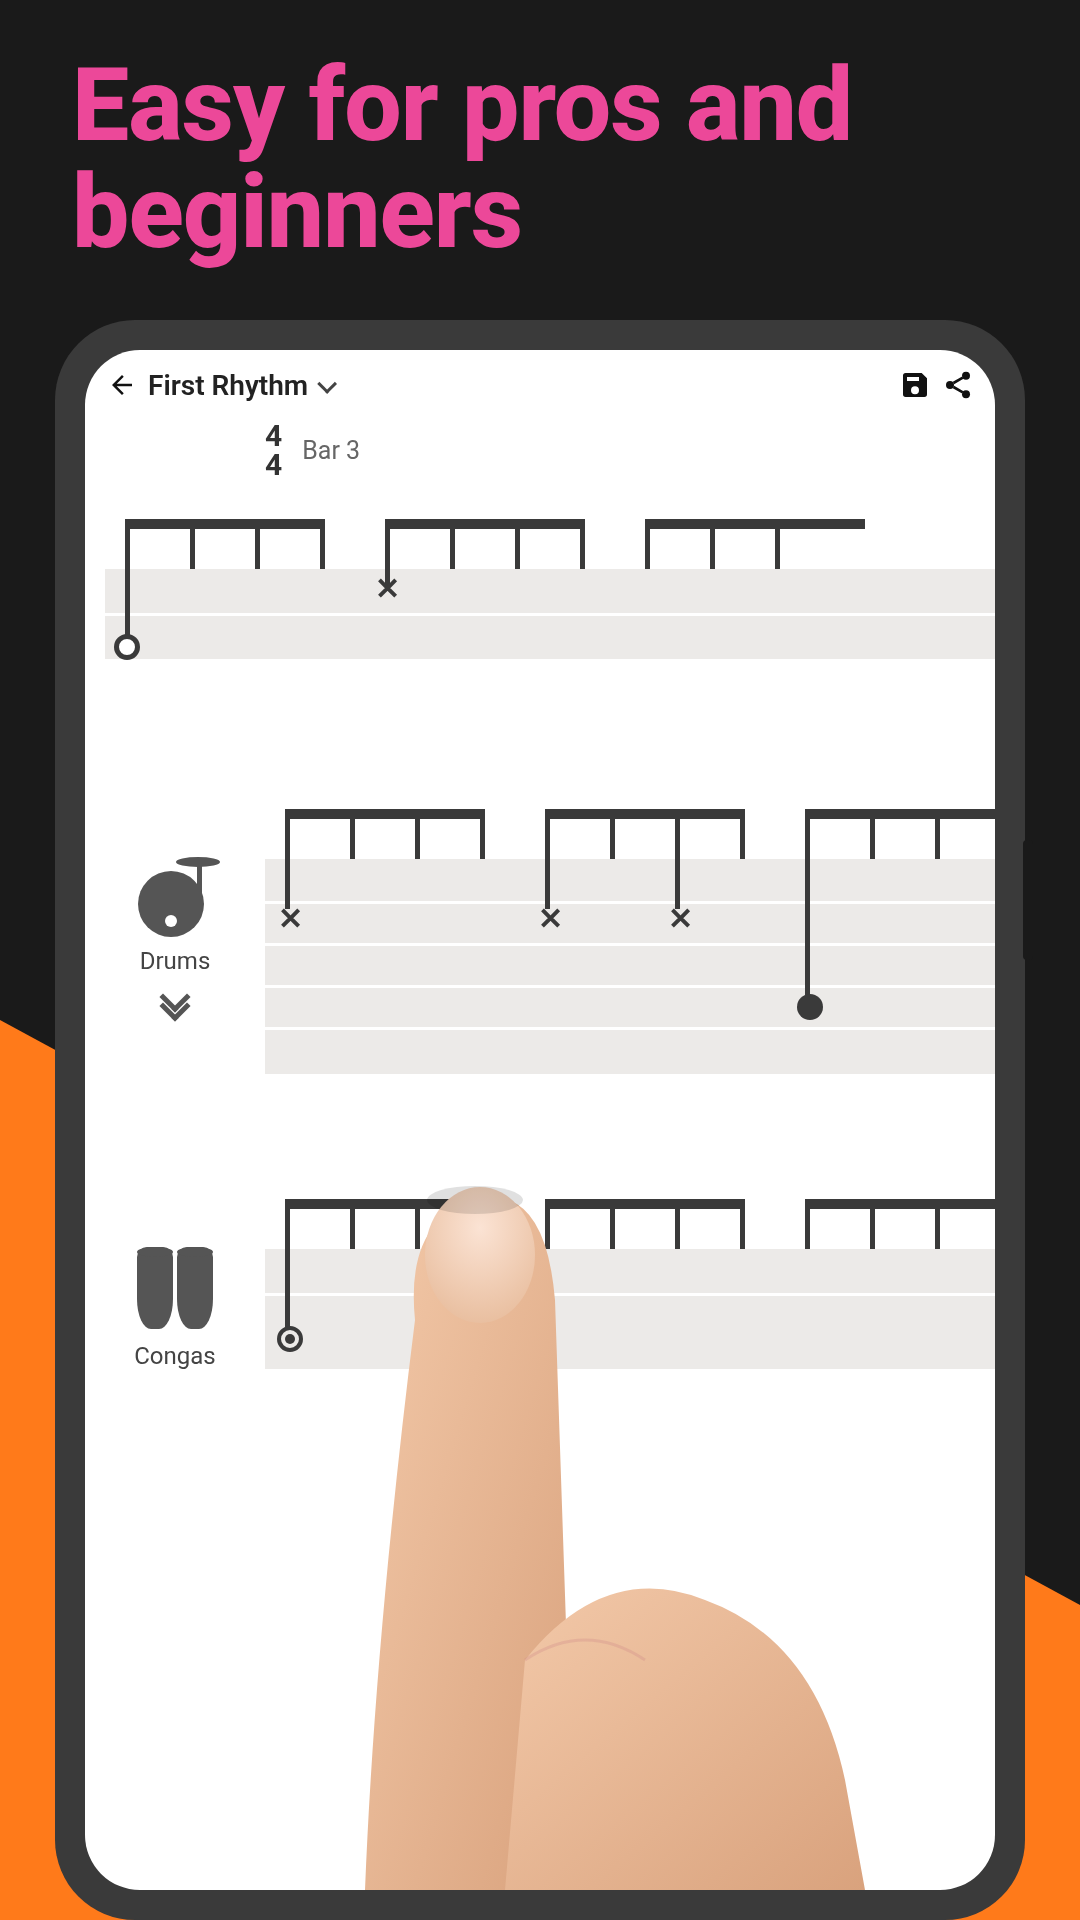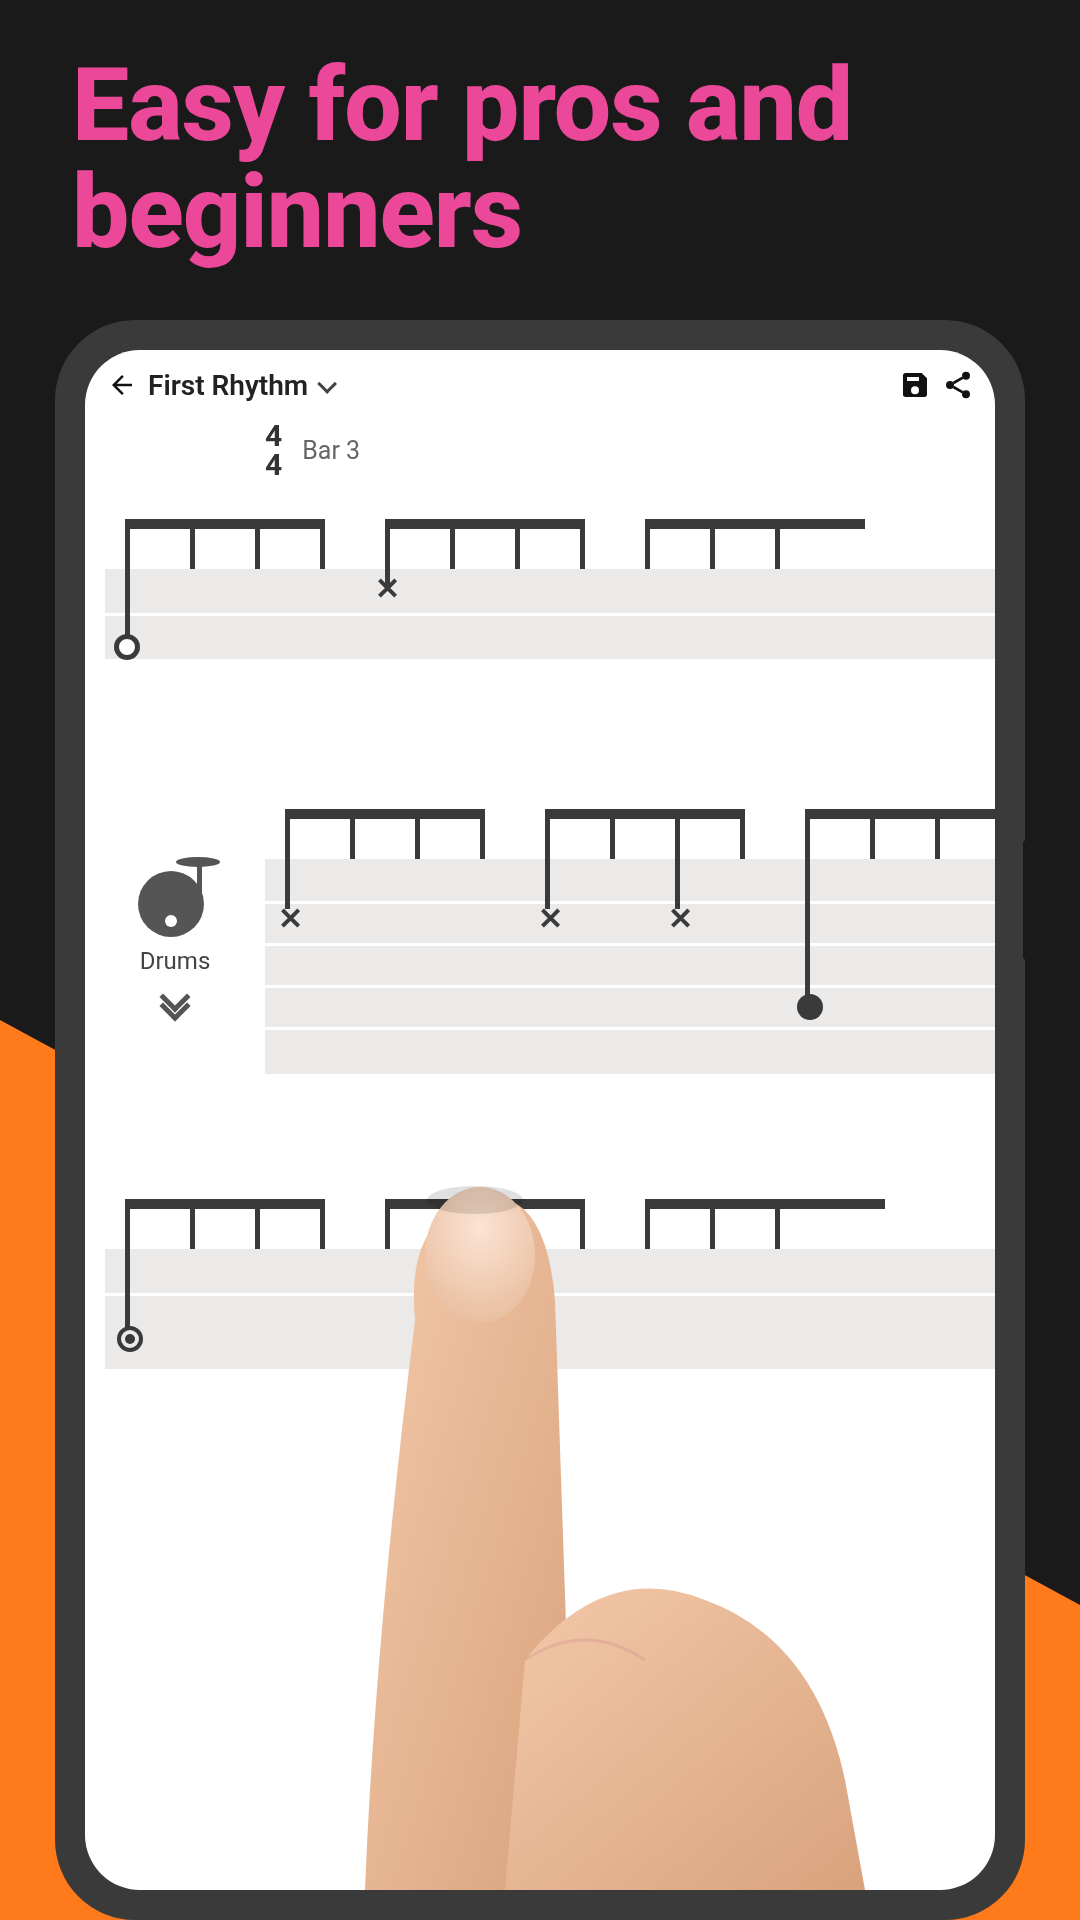--- a/index.html
+++ b/index.html
@@ -392,20 +392,27 @@
           <div class="stem" style="left:670px;height:50px;"></div>
 
           <div class="note-x" style="left:25px;top:110px;">✕</div>
           <div class="note-x" style="left:285px;top:110px;">✕</div>
           <div class="note-x" style="left:415px;top:110px;">✕</div>
           <div class="note-fill" style="left:545px;top:198px;"></div>
         </div>
       </div>
 
       <div class="track">
+        <div class="instrument">
+          <div class="congas-icon">
+            <div class="conga"></div>
+              <div class="conga"></div>
+          </div>
+          <div class="instrument-label">Congas</div>
+        </div>
         <div class="notation">
           <div class="staff-bg" style="top:50px;height:120px;"></div>
           <div class="staff-line" style="top:94px;"></div>
 
           <div class="beam" style="left:20px;width:200px;top:0;"></div>
           <div class="stem" style="left:20px;height:130px;"></div>
           <div class="stem" style="left:85px;height:50px;"></div>
           <div class="stem" style="left:150px;height:50px;"></div>
           <div class="stem" style="left:215px;height:50px;"></div>
 

